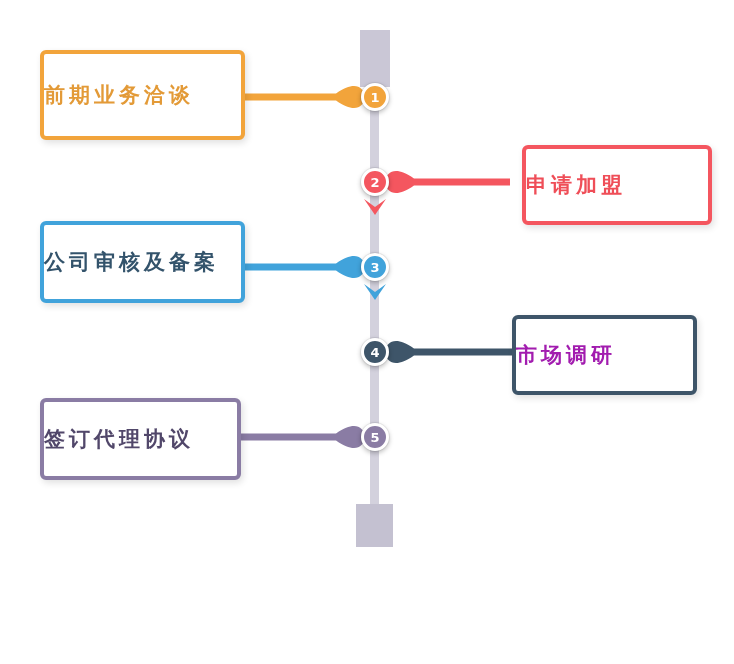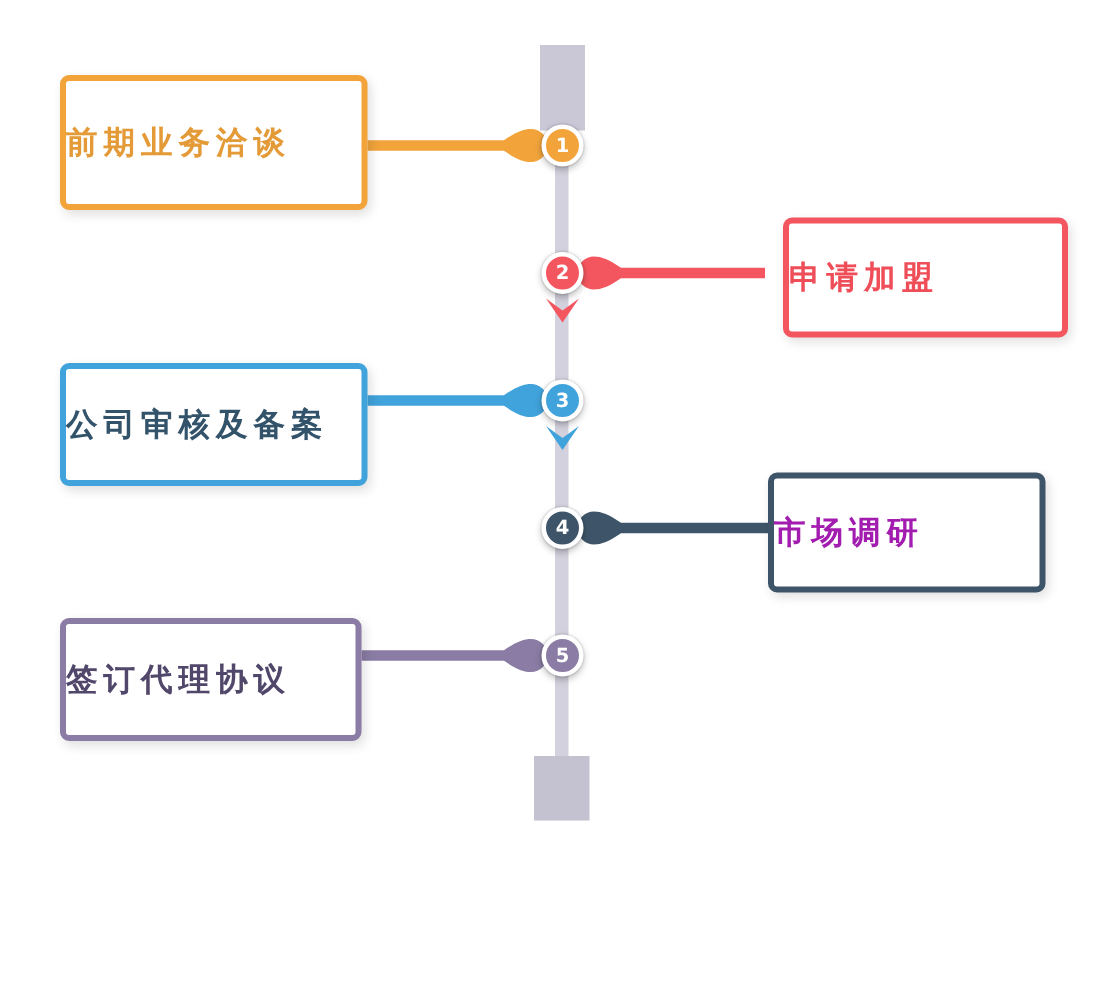--- a/index.html
+++ b/index.html
@@ -41,23 +41,23 @@
   
   .box{
     position:absolute;background:#ffffff;border:4px solid;border-radius:6px;
     box-shadow:2px 3px 7px rgba(0,0,0,0.12);
     display:flex;align-items:center;justify-content:flex-start;
     z-index:2;
   }
   .label{font-size:21px;letter-spacing:4px;font-weight:bold;white-space:nowrap;}
   .b1{left:40px;top:50px;width:197px;height:82px;border-color:#F2A43B;}
   .b2{left:510px;top:145px;width:182px;height:72px;border-color:#F4565F;margin-left:12px;}
-  .b3{left:40px;top:242px;width:197px;height:74px;border-color:#41A3DB;}
+  .b3{left:40px;top:221px;width:197px;height:74px;border-color:#41A3DB;}
   .b4{left:512px;top:315px;width:177px;height:72px;border-color:#3E5569;}
-  .b5{left:40px;top:412px;width:193px;height:74px;border-color:#8A7CA4;}
+  .b5{left:40px;top:398px;width:193px;height:74px;border-color:#8A7CA4;}
   .t1{color:#E39A37;}
   .t2{color:#EF4E58;}
   .t3{color:#33536B;}
   .t4{color:#a21caf;}
   .t5{color:#51476A;}
 </style>
 </head>
 <body>
 
 <div class="canvas">

